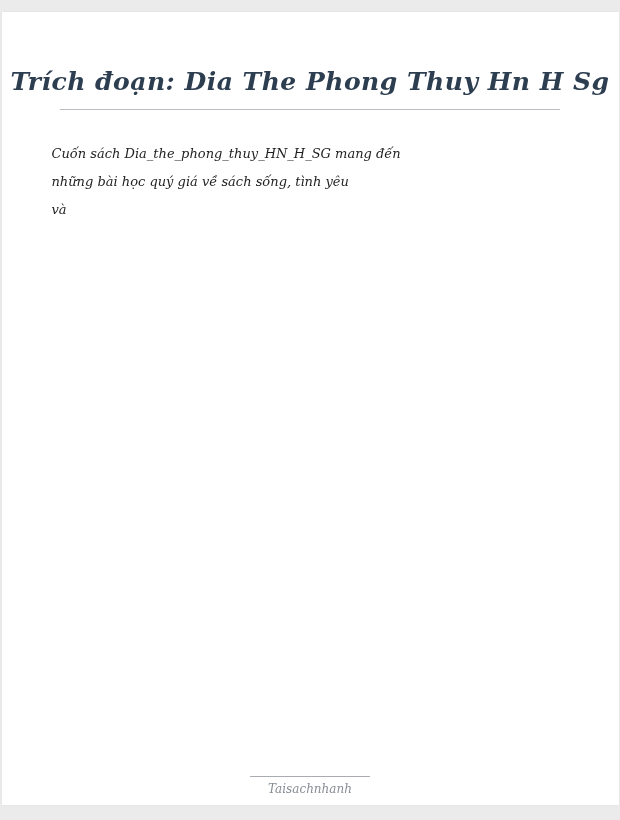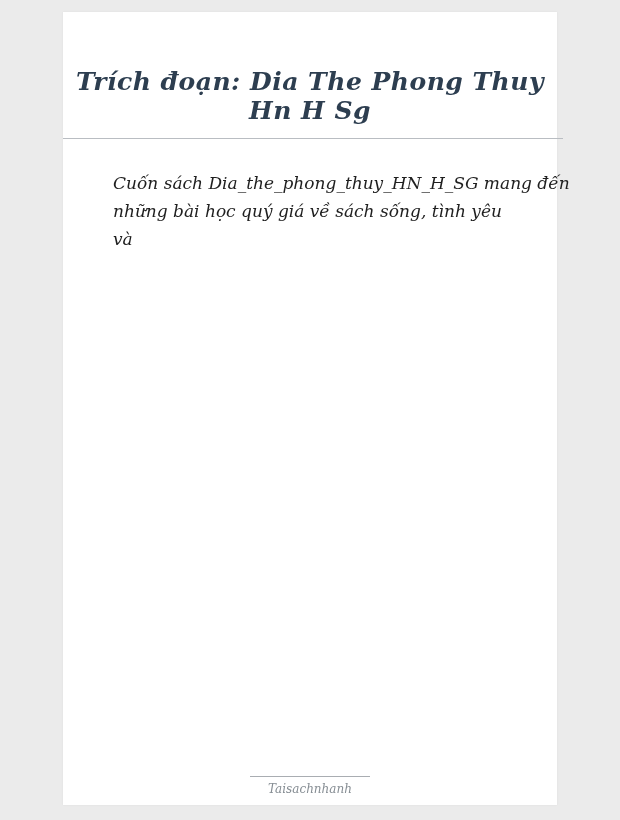--- a/index.html
+++ b/index.html
@@ -5,21 +5,21 @@
   html, body {
     margin: 0;
     padding: 0;
     width: 620px;
     height: 820px;
     background: #ebebeb;
     overflow: hidden;
   }
   .card {
     position: relative;
-    width: 494px;
+    width: 617px;
     height: 793px;
     margin: 12px auto 0 auto;
     background: #ffffff;
     box-shadow: 0 0 2px rgba(0,0,0,0.06);
   }
   .title {
     margin: 0;
     padding-top: 55px;
     text-align: center;
     font-family: "DejaVu Serif", "Liberation Serif", serif;
@@ -32,21 +32,21 @@
   .title-divider {
     width: 500px;
     height: 0;
     margin: 13px auto 0 auto;
     border-top: 1px solid #b9bdc2;
   }
   .excerpt {
     padding: 30px 40px 0 50px;
     font-family: "DejaVu Serif", "Liberation Serif", serif;
     font-style: italic;
-    font-size: 17px;
+    font-size: 13px;
     line-height: 28px;
     color: #1f1f1f;
   }
   .excerpt .line {
     white-space: nowrap;
   }
   .footer {
     position: absolute;
     left: 0;
     right: 0;

